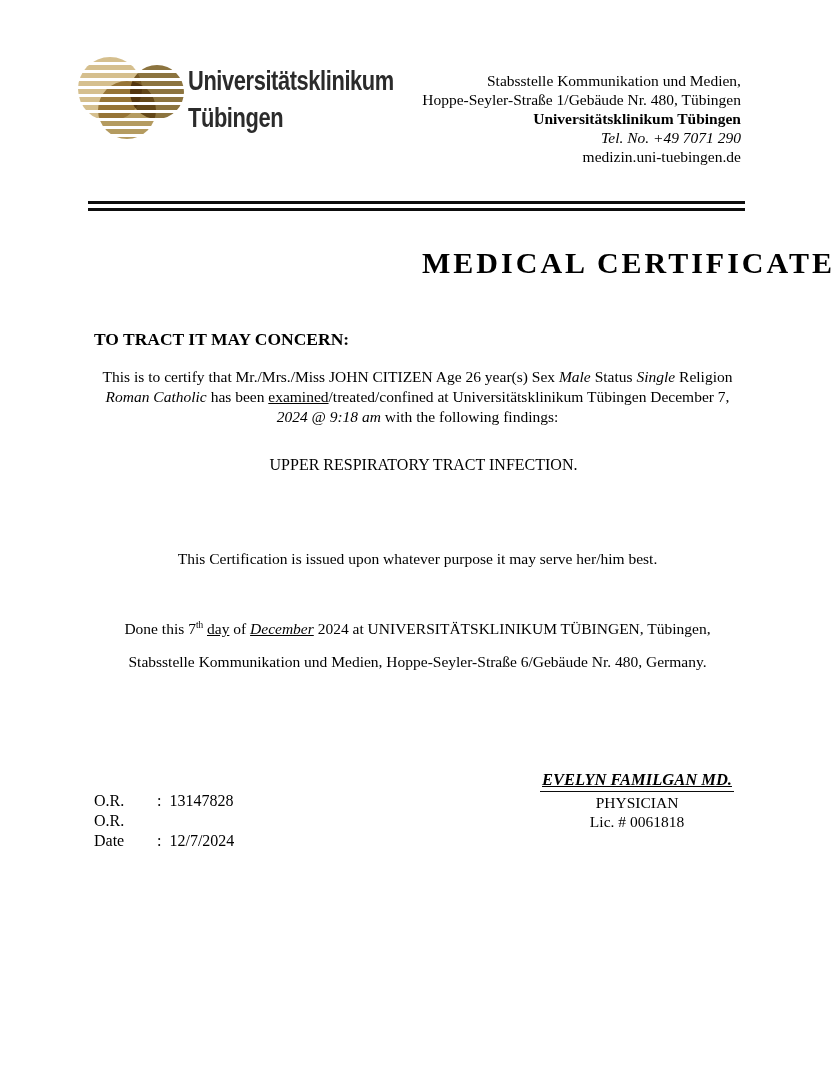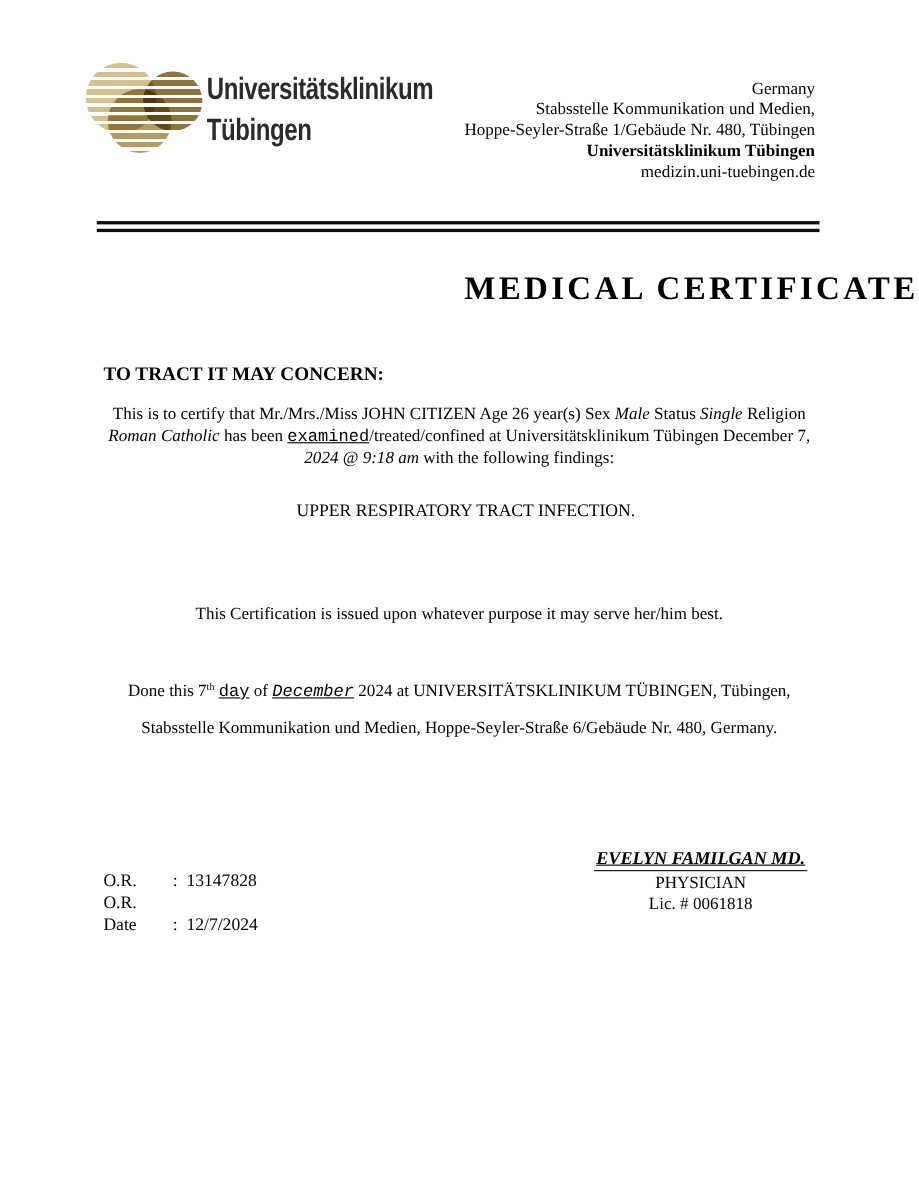--- a/index.html
+++ b/index.html
@@ -65,43 +65,43 @@
     display:inline-block; font-size:16.5px; font-weight:700; font-style:italic;
     text-decoration:underline; border-bottom:1.5px solid var(--ink);
     padding:0 2px 1px 2px; margin-bottom:1px; white-space:nowrap;
   }
   .or-block { position:absolute; left:94px; top:791px; font-size:16px; line-height:20px; }
   .or-label { display:inline-block; width:63px; }
   .or-value { margin-left:8px; }
 
   
   .seg-i { font-style:italic; }
-  .seg-u { text-decoration:underline;font-family:Liberation Mono, monospace; }
+  .seg-u { text-decoration:underline; }
   sup { font-size:0.6em; vertical-align:super; line-height:0; }
 </style>
 </head>
 <body>
 
 <div class="page">
 
   <div class="logo-mark">
     <div class="logo-circle logo-c1"></div>
     <div class="logo-circle logo-c2"></div>
     <div class="logo-circle logo-c3"></div>
   </div>
   <div class="logo-text">
     <div>Universitätsklinikum</div>
     <div>Tübingen</div>
   </div>
 
   <div class="letterhead">
-    <div>Germany</div>
     <div>Stabsstelle Kommunikation und Medien,</div>
     <div>Hoppe-Seyler-Straße 1/Gebäude Nr. 480, Tübingen</div>
     <div class="lh-bold">Universitätsklinikum Tübingen</div>
+    <div class="lh-italic">Tel. No. +49 7071 290</div>
     <div>medizin.uni-tuebingen.de</div>
   </div>
 
   <div class="rule"></div>
 
   <h1 class="title">MEDICAL CERTIFICATE</h1>
 
   <div class="salutation">TO TRACT IT MAY CONCERN:</div>
 
   <p class="certify"><span>This is to certify that Mr./Mrs./Miss JOHN CITIZEN Age 26 year(s) Sex </span><span class="seg-i">Male</span><span> Status </span><span class="seg-i">Single</span><span> Religion </span><span class="seg-i">Roman Catholic</span><span> has been </span><span class="seg-u">examined</span><span>/treated/confined at Universitätsklinikum Tübingen December 7, </span><span class="seg-i">2024 @ 9:18 am</span><span> with the following findings:</span></p>

